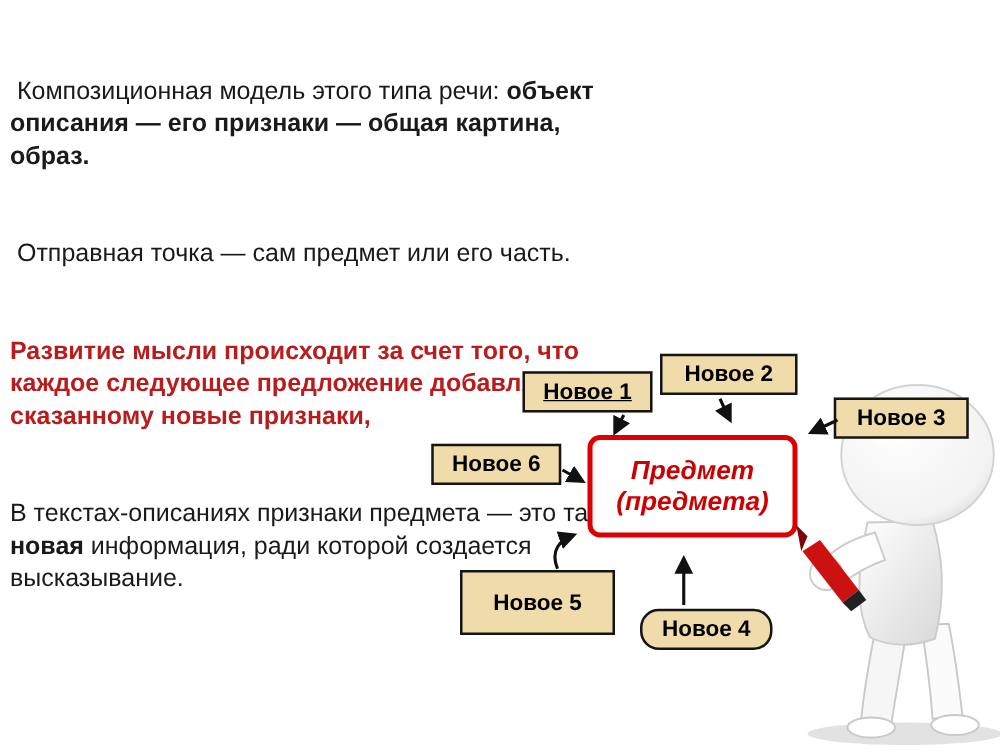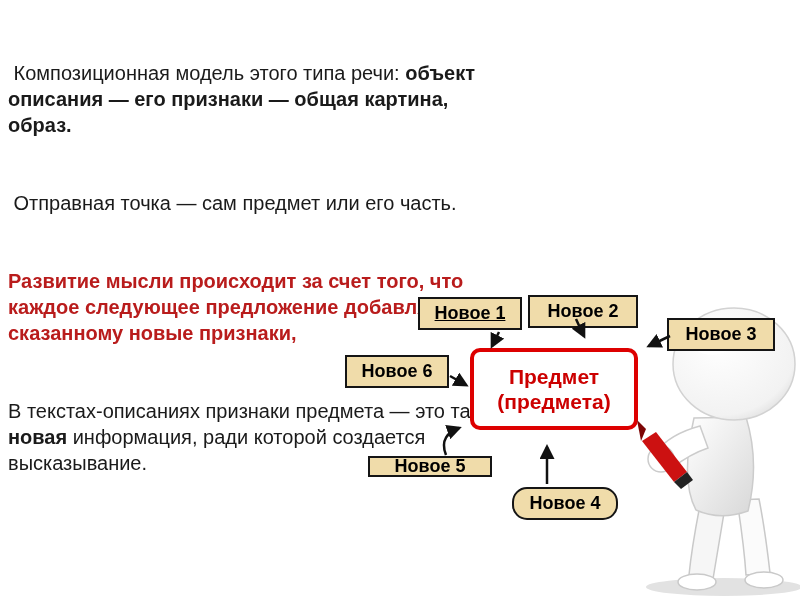--- a/index.html
+++ b/index.html
@@ -23,34 +23,35 @@
   .person-layer{position:absolute;left:0;top:0;z-index:1;pointer-events:none;}
   .note-box{
     position:absolute;z-index:2;
     background:#f0dcaa;
     border:2px solid #151515;
     box-sizing:border-box;
     display:flex;align-items:center;justify-content:center;
     font-weight:bold;font-size:18px;color:#000;
   }
   .box1{left:418px;top:297px;width:104px;height:33px;text-decoration:underline;}
-  .box2{left:528px;top:295px;width:110px;height:33px;}
+  .box2{left:528px;top:283px;width:110px;height:33px;}
   .box3{left:667px;top:318px;width:108px;height:33px;}
   .box6{left:345px;top:355px;width:104px;height:33px;text-align:right;}
-  .box5{left:368px;top:456px;width:124px;height:21px;}
+  .box5{left:368px;top:456px;width:124px;height:52px;}
   .box4{left:512px;top:487px;width:106px;height:33px;border-radius:15px;}
   .center-box{
     position:absolute;z-index:2;
     left:470px;top:348px;width:168px;height:82px;
     background:#ffffff;
     border:4px solid #dd0000;border-radius:10px;
     box-sizing:border-box;
     display:flex;flex-direction:column;align-items:center;justify-content:center;
     color:#cc0000;font-weight:bold;font-size:21px;line-height:1.2;
     text-align:center;
+    font-style:italic;
   }
   .arrow-layer{position:absolute;left:0;top:0;z-index:3;pointer-events:none;}
 </style>
 </head>
 <body>
 
 <div class="slide">
 
   <div class="text-block">
     <p><span> Композиционная модель этого типа речи: </span><span class="b">объект

